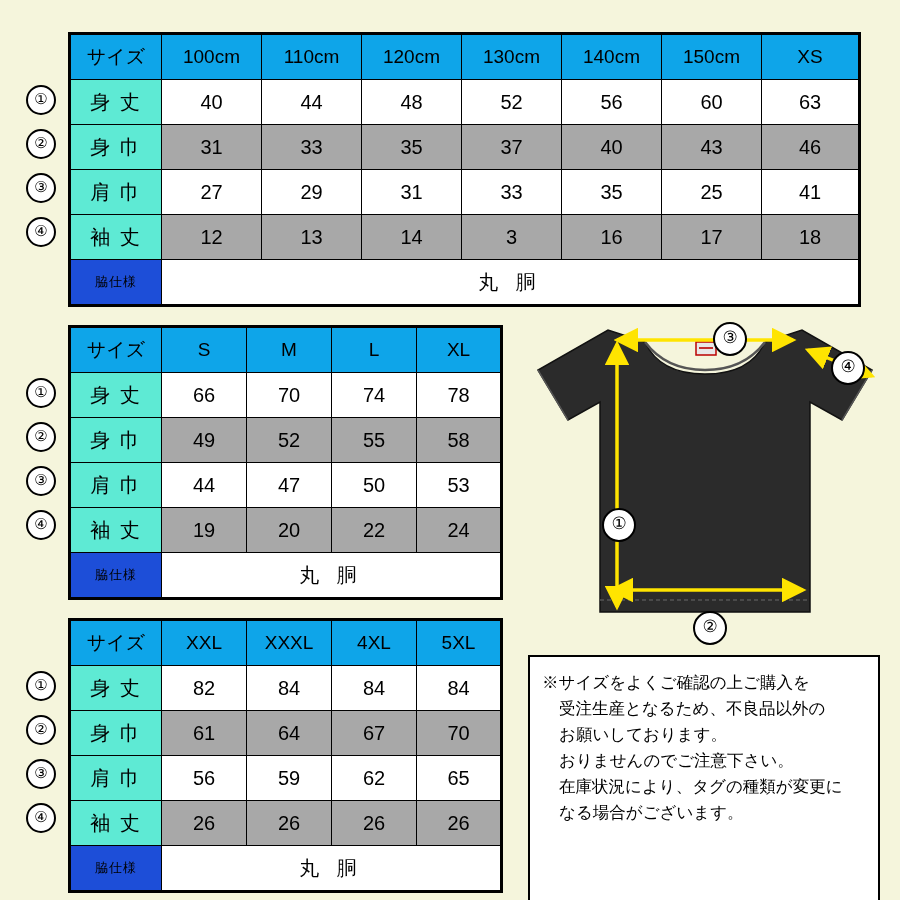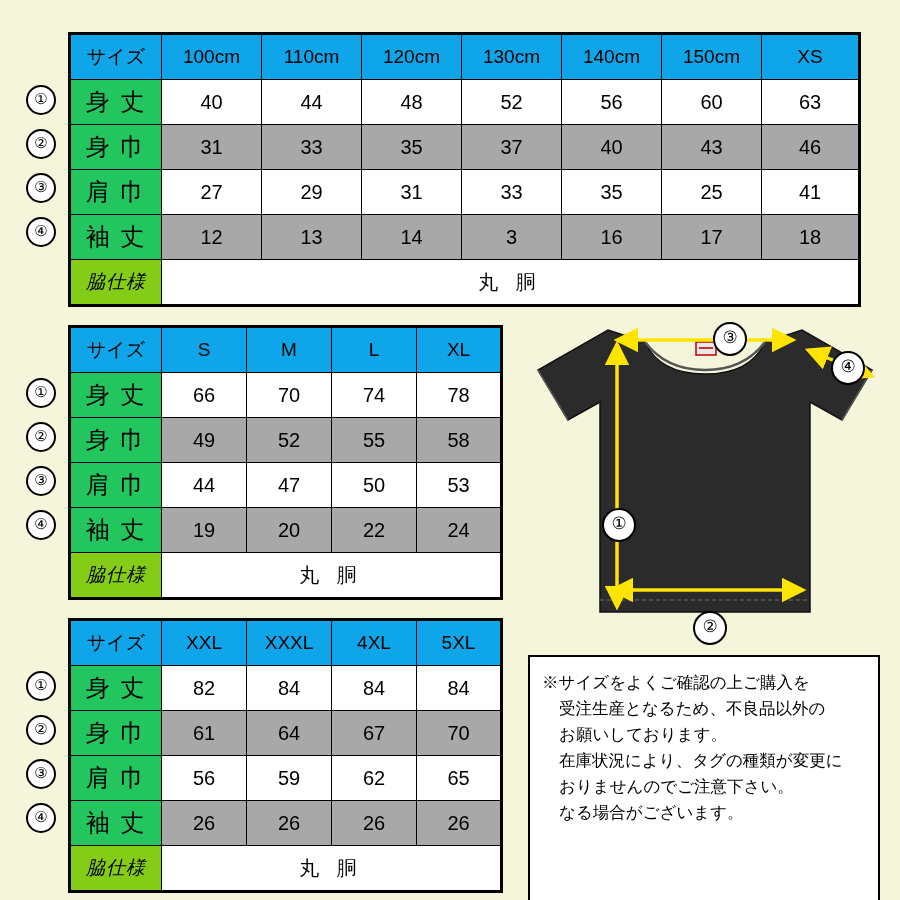--- a/index.html
+++ b/index.html
@@ -38,29 +38,28 @@
     background: #fff;
   }
   .size-table td.hdr {
     background: #0ea5e9;
     font-size: 19px;
   }
   .size-table td.shade {
     background: #a8a8a8;
   }
   .size-table td.label {
-    background: #22c55e;
-    font-size: 24px;
+    background: #5eead4;
+    font-size: 20px;
     letter-spacing: 2px;
   }
   .size-table td.sidespec-label {
-    background: #84cc16;
-    font-size: 19px;
+    background: #1d4ed8;
+    font-size: 13px;
     letter-spacing: 1px;
-    font-style: italic;
   }
   .size-table td.sidespec-value {
     background: #fff;
     font-size: 20px;
     letter-spacing: 6px;
   }
 
   
   .row-marker {
     position: absolute;
@@ -355,18 +354,18 @@
     <div class="callout" style="left:193px; top:10px;">③</div>
     <div class="callout" style="left:311px; top:39px;">④</div>
     <div class="callout" style="left:82px;  top:196px;">①</div>
     <div class="callout" style="left:173px; top:299px;">②</div>
   </div>
 
   <div id="note">
     <div class="line">※サイズをよくご確認の上ご購入を</div>
     <div class="line indent">受注生産となるため、不良品以外の</div>
     <div class="line indent">お願いしております。</div>
+    <div class="line indent">おりませんのでご注意下さい。</div>
     <div class="line indent">在庫状況により、タグの種類が変更に</div>
-    <div class="line indent">おりませんのでご注意下さい。</div>
     <div class="line indent">なる場合がございます。</div>
   </div>
 
 </div>
 
 </body></html>

